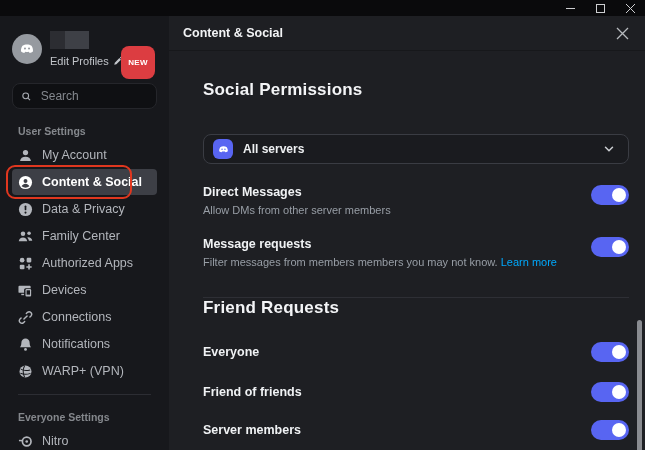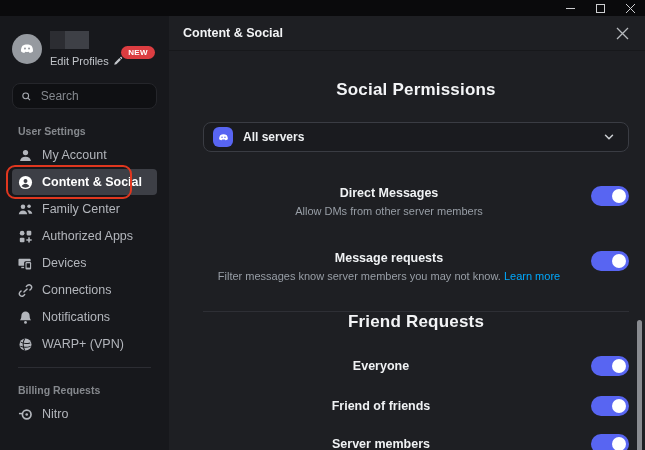--- a/index.html
+++ b/index.html
@@ -16,21 +16,21 @@
   
   .profile{position:relative;display:flex;align-items:center;height:38px;}
   .avatar{width:30px;height:30px;border-radius:50%;background:#969aa0;flex:none;
           display:flex;align-items:center;justify-content:center;}
   .profile-info{margin-left:8px;}
   .name-blur{display:flex;height:18px;}
   .name-blur .b1{width:15px;background:#2c2d32;}
   .name-blur .b2{width:24px;background:#3e4046;}
   .edit-profiles{margin-top:6px;font-size:11px;color:#c2c5ca;display:flex;align-items:center;gap:4px;white-space:nowrap;}
   .new-badge{position:absolute;right:2px;top:16px;background:#dc3d41;color:#fff;
-             font-size:8px;font-weight:700;letter-spacing:.4px;padding:2px 7px;border-radius:8px;}
+             font-size:8px;font-weight:700;letter-spacing:.4px;padding:12px 7px;border-radius:8px;}
   
   .search-box{margin-top:15px;height:24px;background:#0f1013;border:1px solid #25262b;border-radius:8px;
               display:flex;align-items:center;padding:0 8px;gap:7px;color:#a9adb3;}
   .search-box input{background:transparent;border:none;outline:none;color:#dcdee1;font-size:12px;width:100%;
               font-family:"Liberation Sans",sans-serif;}
   .search-box input::placeholder{color:#84888e;}
   
   .nav-label{font-size:10.5px;font-weight:700;color:#85888d;margin:16px 0 5px 6px;}
   .nav-item{height:26px;margin-bottom:1px;display:flex;align-items:center;gap:9px;padding:0 6px;
             border-radius:4px;color:#b3b6bc;font-size:12.5px;font-weight:500;position:relative;cursor:pointer;}
@@ -38,29 +38,29 @@
   .nav-item.selected{background:#3d3f46;color:#ffffff;font-weight:700;}
   .annotation{position:absolute;left:-6px;top:-4px;bottom:-4px;width:122px;
               border:2.5px solid #e0371f;border-radius:9px;pointer-events:none;}
   .nav-divider{height:1px;background:#2c2d33;margin:10px 6px 1px 6px;}
   
   .content-header{height:34px;flex:none;display:flex;align-items:center;padding:0 12px 0 14px;
                   box-shadow:0 1px 0 rgba(0,0,0,.22);}
   .content-title{font-size:12.5px;font-weight:700;color:#f2f3f5;}
   .header-close{margin-left:auto;width:22px;height:22px;display:flex;align-items:center;justify-content:center;
                 color:#b7babe;cursor:pointer;}
-  .content-body{padding:30px 16px 0 34px;overflow:hidden;text-align:center;}
+  .content-body{padding:30px 16px 0 34px;overflow:hidden;}
   .section-heading{font-size:17px;font-weight:700;color:#f3f4f6;margin:0;letter-spacing:.2px;}
-  .server-select{margin-top:22px;height:28px;border:1px solid #3a3c43;background:#1a1b1f;border-radius:8px;
+  .server-select{margin-top:34px;height:28px;border:1px solid #3a3c43;background:#1a1b1f;border-radius:8px;
                  display:flex;align-items:center;padding:0 12px 0 9px;gap:10px;cursor:pointer;}
   .server-icon{width:20px;height:20px;border-radius:6px;background:#5865F2;flex:none;
                display:flex;align-items:center;justify-content:center;}
   .server-label{font-size:12px;font-weight:600;color:#eef0f2;}
   .chevron{margin-left:auto;color:#cdd0d4;display:flex;}
-  .setting-row{display:flex;align-items:flex-start;margin-top:34px;}
+  .setting-row{display:flex;align-items:flex-start;margin-top:21px;}
   .setting-row.compact{align-items:center;gap:16px;}
   .row-text{flex:1;min-width:0;}
   .row-title{font-size:12.5px;font-weight:700;color:#f0f2f4;}
   .row-sub{font-size:11px;color:#989ea6;margin-top:5px;}
   .link{color:#00a8fc;cursor:pointer;}
   .toggle{width:38px;height:20px;border-radius:11px;background:#4e5058;position:relative;flex:none;
           margin-left:16px;cursor:pointer;}
   .toggle.on{background:#5865F2;}
   .knob{position:absolute;top:3px;right:3px;width:14px;height:14px;border-radius:50%;background:#fff;}
   .hr{height:1px;background:#2e2f35;margin-top:29px;}
@@ -141,20 +141,28 @@
       <div class="nav-item selected">
         <svg viewBox="0 0 16 16">
           <circle cx="8" cy="8" r="7" fill="currentColor"></circle>
           <circle cx="8" cy="6.3" r="2.1" fill="#3d3f46"></circle>
           <path d="M3.8 12.1c.9-1.9 2.4-2.9 4.2-2.9s3.3 1 4.2 2.9a7 7 0 0 1-8.4 0z" fill="#3d3f46"></path>
         </svg>
         <span>Content &amp; Social</span>
         <div class="annotation"></div>
       </div>
 
+      <div class="nav-item">
+        <svg viewBox="0 0 16 16">
+          <circle cx="8" cy="8" r="7" fill="currentColor"></circle>
+          <rect x="7.1" y="3.6" width="1.8" height="5.2" rx=".9" fill="#17181c"></rect>
+          <circle cx="8" cy="11.3" r="1.1" fill="#17181c"></circle>
+        </svg>
+        <span>Data &amp; Privacy</span>
+      </div>
 
       <div class="nav-item">
         <svg viewBox="0 0 16 16" fill="currentColor">
           <circle cx="5.3" cy="5" r="2.4"></circle>
             <path d="M.8 13c.3-2.6 2.1-4 4.5-4s4.2 1.4 4.5 4H.8z"></path>
           <circle cx="11.8" cy="4.6" r="1.9"></circle>
             <path d="M10.9 8.9c2.3 0 4 1.3 4.3 3.6h-3.6c-.2-1.5-.8-2.7-1.8-3.5l1.1-.1z"></path>
         </svg>
         <span>Family Center</span>
       </div>
@@ -200,21 +208,21 @@
         <svg viewBox="0 0 16 16">
           <circle cx="8" cy="8" r="6.4" fill="currentColor"></circle>
           <path d="M3 5.5c2.5 1.5 6 1.8 10 .8M2.6 9.8c3 1.4 6.8 1.5 10.8.2" stroke="#17181c" stroke-width="1.1" fill="none"></path>
           <path d="M7 1.9C5.2 5.5 5.2 10.5 7 14.1" stroke="#17181c" stroke-width="1.1" fill="none"></path>
         </svg>
         <span>WARP+ (VPN)</span>
       </div>
 
       <div class="nav-divider"></div>
 
-      <div class="nav-label">Billing Requests</div>
+      <div class="nav-label">Everyone Settings</div>
 
       <div class="nav-item">
         <svg viewBox="0 0 16 16" fill="currentColor">
           <path d="M1 6.2h3.6v1.6H1z"></path>
           <circle cx="9.3" cy="8" r="4.6" fill="none" stroke="currentColor" stroke-width="1.8"></circle>
           <circle cx="9.3" cy="8" r="1.4"></circle>
         </svg>
         <span>Nitro</span>
       </div>
 
@@ -258,21 +266,21 @@
           </div>
           <div class="toggle on">
             <div class="knob"></div>
           </div>
         </div>
 
         <div class="setting-row">
           <div class="row-text">
             <div class="row-title">Message requests</div>
             <div class="row-sub">
-              <span>Filter messages know server members you may not know.</span>
+              <span>Filter messages from members members you may not know.</span>
               <span class="link">Learn more</span>
             </div>
           </div>
           <div class="toggle on">
             <div class="knob"></div>
           </div>
         </div>
 
         <div class="hr"></div>
 

